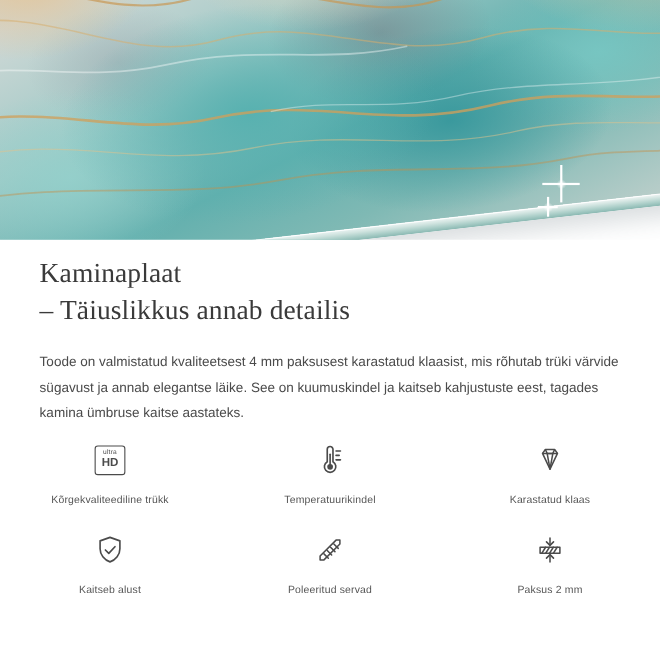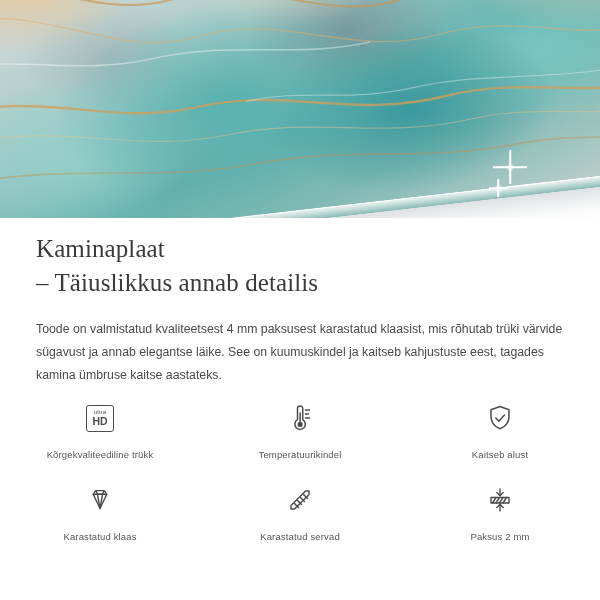--- a/index.html
+++ b/index.html
@@ -246,51 +246,51 @@
           <line x1="22.5" y1="9" x2="26.5" y2="9"></line>
           <line x1="22.5" y1="13" x2="25.3" y2="13"></line>
           <line x1="22.5" y1="17" x2="26.5" y2="17"></line>
         </svg>
       </div>
       <div class="feature-label">Temperatuurikindel</div>
     </div>
 
     <div class="feature">
       <div class="feature-icon">
-        <svg width="34" height="34" viewBox="0 0 34 34" fill="none" stroke="#4b4b4b" stroke-width="1.5" stroke-linejoin="round" stroke-linecap="round">
-          <path d="M17 5.5l9 3.2v7.1c0 5.4-3.7 10.2-9 12-5.3-1.8-9-6.6-9-12V8.7z"></path>
-          <polyline points="12.8,17 15.9,20.1 21.5,14"></polyline>
-        </svg>
-      </div>
-      <div class="feature-label">Kaitseb alust</div>
-    </div>
-
-    <div class="feature">
-      <div class="feature-icon">
         <svg width="34" height="34" viewBox="0 0 34 34" fill="none" stroke="#4b4b4b" stroke-width="1.4" stroke-linejoin="round">
           <path d="M10.2 11.2h13.6L17 25.5z"></path>
           <path d="M10.2 11.2l2.6-3.6h8.4l2.6 3.6"></path>
           <path d="M12.8 7.6l1.6 3.6L17 25.5l2.6-14.3 1.6-3.6"></path>
           <path d="M14.4 11.2h5.2"></path>
         </svg>
       </div>
       <div class="feature-label">Karastatud klaas</div>
+    </div>
+
+    <div class="feature">
+      <div class="feature-icon">
+        <svg width="34" height="34" viewBox="0 0 34 34" fill="none" stroke="#4b4b4b" stroke-width="1.5" stroke-linejoin="round" stroke-linecap="round">
+          <path d="M17 5.5l9 3.2v7.1c0 5.4-3.7 10.2-9 12-5.3-1.8-9-6.6-9-12V8.7z"></path>
+          <polyline points="12.8,17 15.9,20.1 21.5,14"></polyline>
+        </svg>
+      </div>
+      <div class="feature-label">Kaitseb alust</div>
     </div>
 
     <div class="feature">
       <div class="feature-icon">
         <svg width="34" height="34" viewBox="0 0 34 34" fill="none" stroke="#4b4b4b" stroke-width="1.4" stroke-linecap="round" stroke-linejoin="round">
           <path d="M8 22.5L22.5 8h3.5v3.5L11.5 26H8z"></path>
           <line x1="11.5" y1="20.5" x2="15.5" y2="24.5"></line>
           <line x1="14.5" y1="17.5" x2="18.5" y2="21.5"></line>
           <line x1="17.5" y1="14.5" x2="21.5" y2="18.5"></line>
           <line x1="20.5" y1="11.5" x2="24.5" y2="15.5"></line>
         </svg>
       </div>
-      <div class="feature-label">Karastatud servad</div>
+      <div class="feature-label">Poleeritud servad</div>
     </div>
 
     <div class="feature">
       <div class="feature-icon">
         <svg width="34" height="34" viewBox="0 0 34 34" fill="none" stroke="#4b4b4b" stroke-width="1.4" stroke-linecap="round" stroke-linejoin="round">
           <line x1="17" y1="6" x2="17" y2="12.5"></line>
           <polyline points="13.8,9.6 17,12.8 20.2,9.6"></polyline>
           <rect x="8" y="14.5" width="18" height="5.5"></rect>
           <line x1="9.5" y1="20" x2="13" y2="14.5"></line>
           <line x1="13" y1="20" x2="16.5" y2="14.5"></line>

